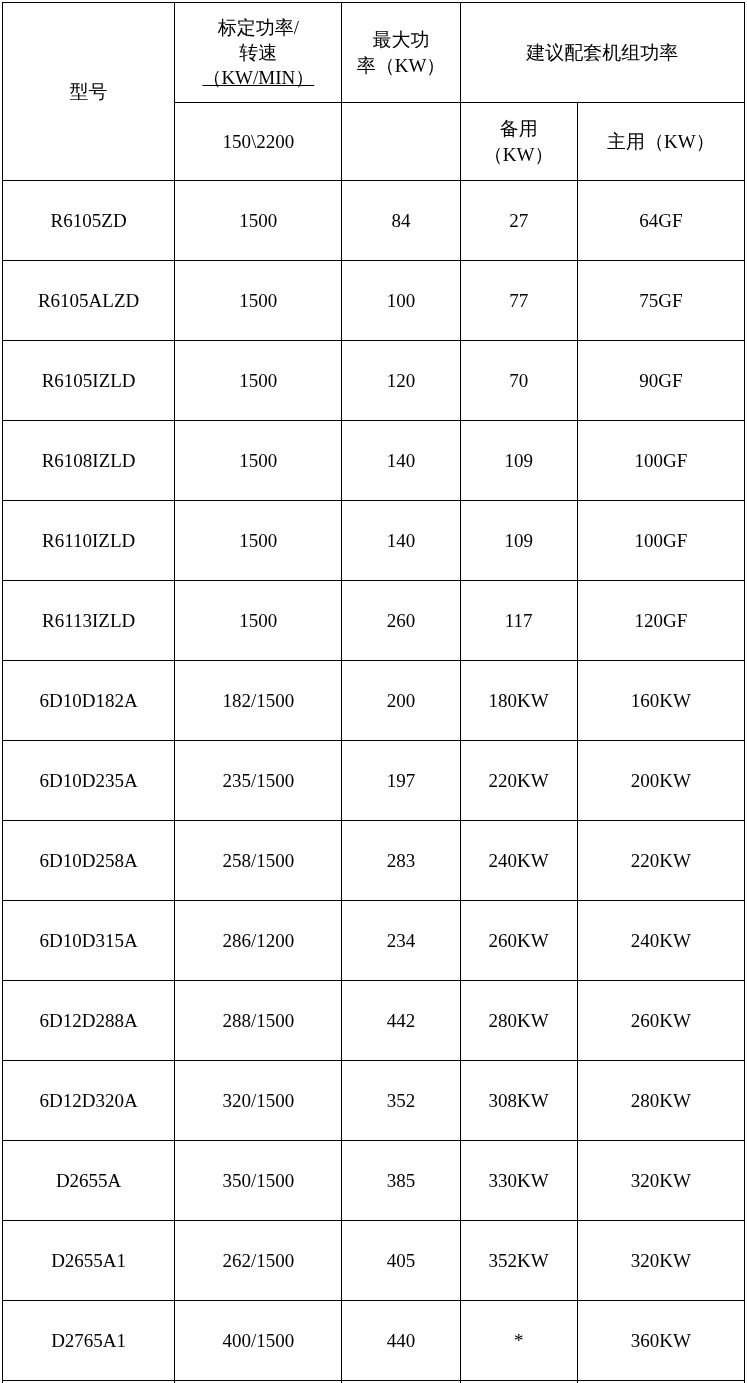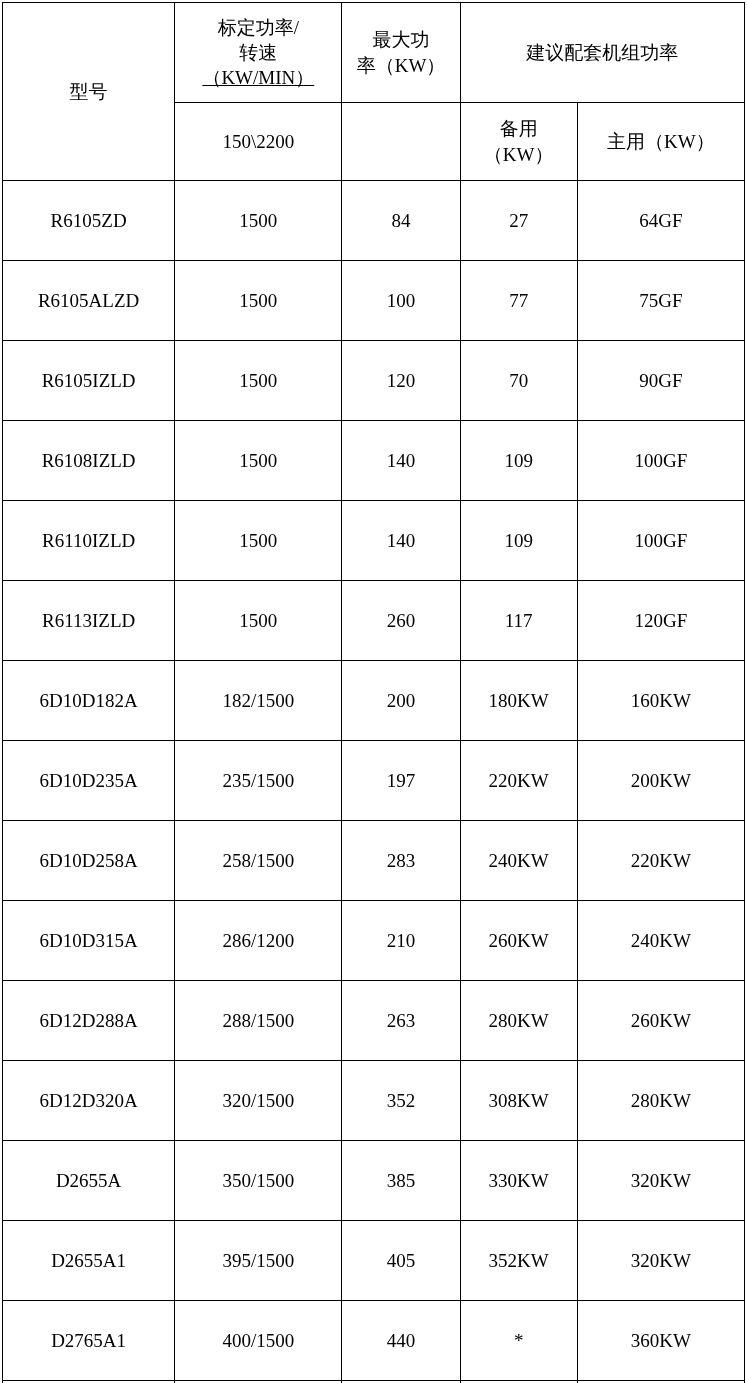--- a/index.html
+++ b/index.html
@@ -149,48 +149,48 @@
         <tr class="data-row">
           <td>6D10D258A</td>
           <td>258/1500</td>
           <td>283</td>
           <td>240KW</td>
           <td>220KW</td>
         </tr>
         <tr class="data-row">
           <td>6D10D315A</td>
           <td>286/1200</td>
-          <td>210</td>
+          <td>234</td>
           <td>260KW</td>
           <td>240KW</td>
         </tr>
         <tr class="data-row">
           <td>6D12D288A</td>
           <td>288/1500</td>
-          <td>263</td>
+          <td>442</td>
           <td>280KW</td>
           <td>260KW</td>
         </tr>
         <tr class="data-row">
           <td>6D12D320A</td>
           <td>320/1500</td>
           <td>352</td>
           <td>308KW</td>
           <td>280KW</td>
         </tr>
         <tr class="data-row">
           <td>D2655A</td>
           <td>350/1500</td>
           <td>385</td>
           <td>330KW</td>
           <td>320KW</td>
         </tr>
         <tr class="data-row">
           <td>D2655A1</td>
-          <td>395/1500</td>
+          <td>262/1500</td>
           <td>405</td>
           <td>352KW</td>
           <td>320KW</td>
         </tr>
         <tr class="data-row">
           <td>D2765A1</td>
           <td>400/1500</td>
           <td>440</td>
           <td>*</td>
           <td>360KW</td>

